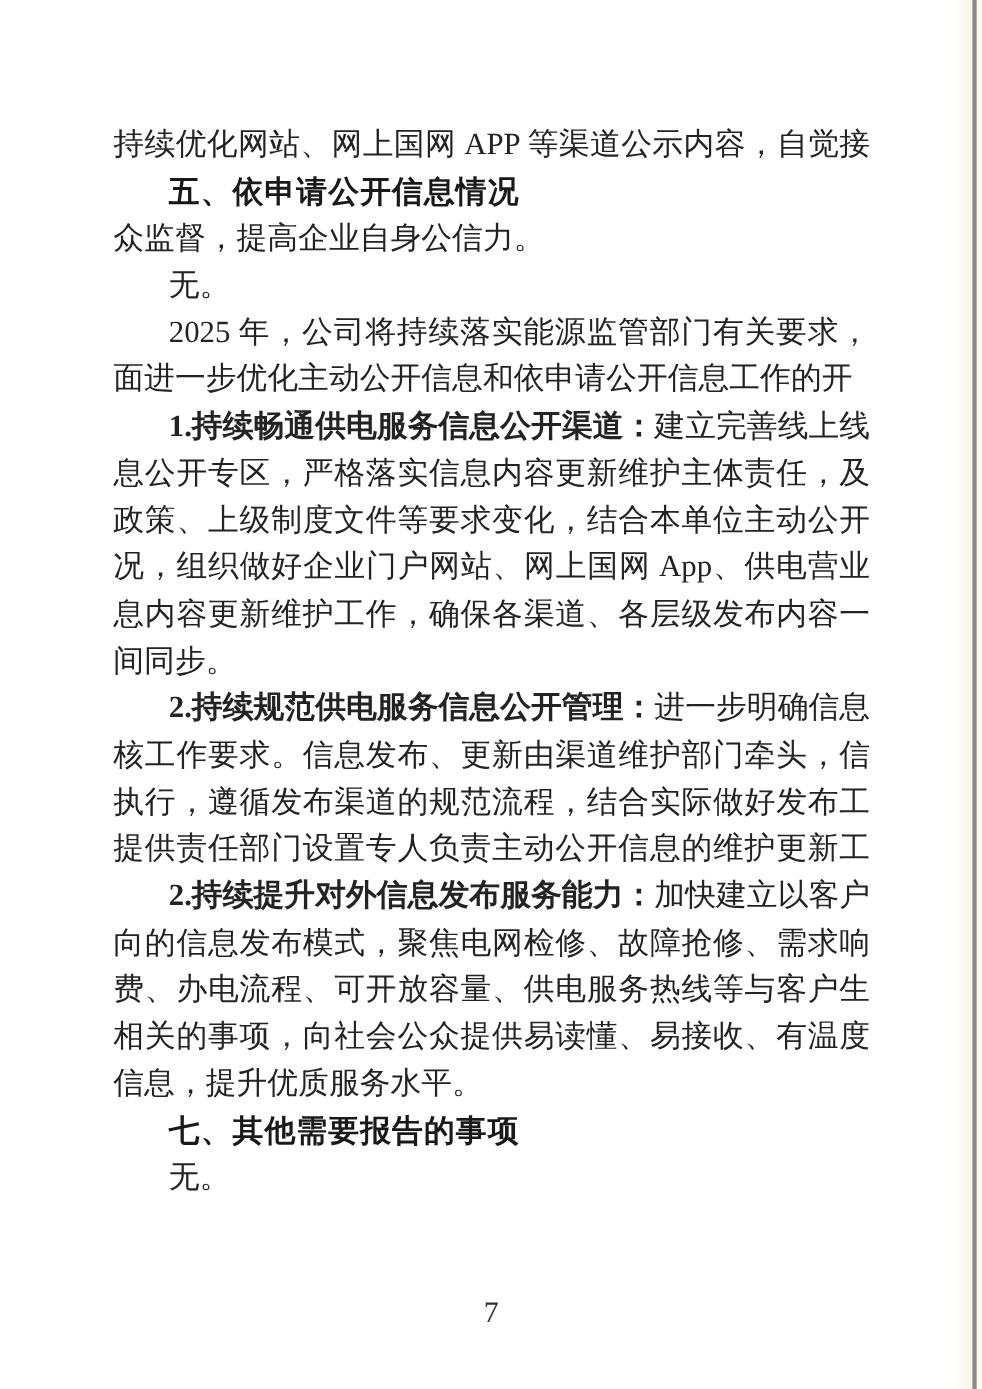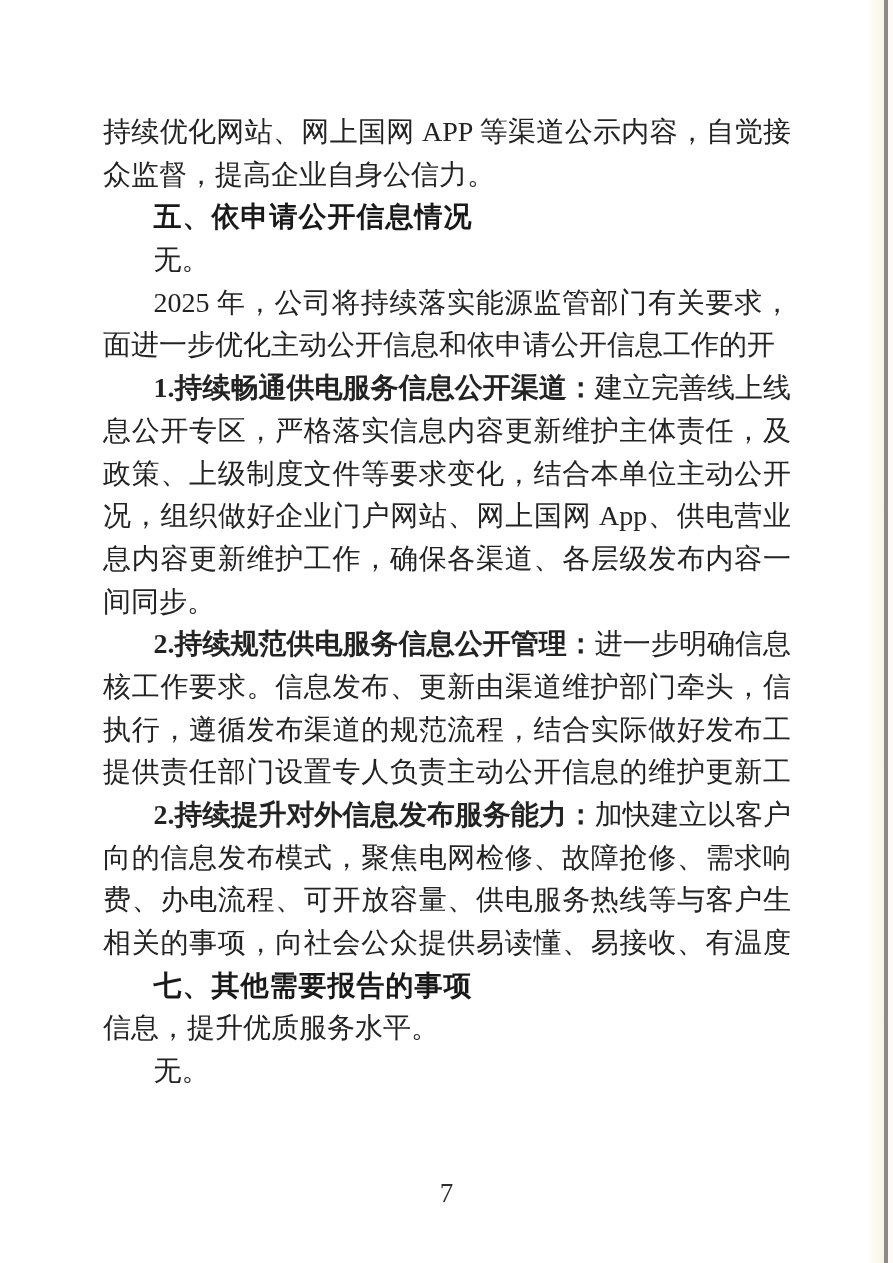--- a/index.html
+++ b/index.html
@@ -55,38 +55,38 @@
 </head>
 <body>
 
 <div class="page">
   <div class="edge-strip"></div>
   <div class="edge-line"></div>
   <div class="edge-outer"></div>
 
   <div class="text-body">
       <div class="row fill">持续优化网站、网上国网 APP 等渠道公示内容，自觉接受社会公</div>
+      <div class="row heading indent">五、依申请公开信息情况</div>
       <div class="row">众监督，提高企业自身公信力。</div>
-      <div class="row heading indent">五、依申请公开信息情况</div>
       <div class="row indent">无。</div>
       <div class="row indent fill">2025 年，公司将持续落实能源监管部门有关要求，从以下方</div>
       <div class="row">面进一步优化主动公开信息和依申请公开信息工作的开展：</div>
       <div class="row indent fill"><strong>1.持续畅通供电服务信息公开渠道：</strong>建立完善线上线下渠道信</div>
       <div class="row fill">息公开专区，严格落实信息内容更新维护主体责任，及时跟进国家</div>
       <div class="row fill">政策、上级制度文件等要求变化，结合本单位主动公开信息更新情</div>
       <div class="row fill">况，组织做好企业门户网站、网上国网 App、供电营业厅等渠道信</div>
       <div class="row fill">息内容更新维护工作，确保各渠道、各层级发布内容一致、发布时</div>
       <div class="row">间同步。</div>
       <div class="row indent fill"><strong>2.持续规范供电服务信息公开管理：</strong>进一步明确信息提供、审</div>
       <div class="row fill">核工作要求。信息发布、更新由渠道维护部门牵头，信息提供部门</div>
       <div class="row fill">执行，遵循发布渠道的规范流程，结合实际做好发布工作。各信息</div>
       <div class="row fill">提供责任部门设置专人负责主动公开信息的维护更新工作，按照时</div>
       <div class="row indent fill"><strong>2.持续提升对外信息发布服务能力：</strong>加快建立以客户需求为导</div>
       <div class="row fill">向的信息发布模式，聚焦电网检修、故障抢修、需求响应、电量电</div>
       <div class="row fill">费、办电流程、可开放容量、供电服务热线等与客户生产生活密切</div>
       <div class="row fill">相关的事项，向社会公众提供易读懂、易接收、有温度的供电服务</div>
+      <div class="row">信息，提升优质服务水平。</div>
       <div class="row heading indent">七、其他需要报告的事项</div>
-      <div class="row">信息，提升优质服务水平。</div>
       <div class="row indent">无。</div>
     </div>
 
   <div class="page-number">7</div>
 </div>
 
 </body></html>

